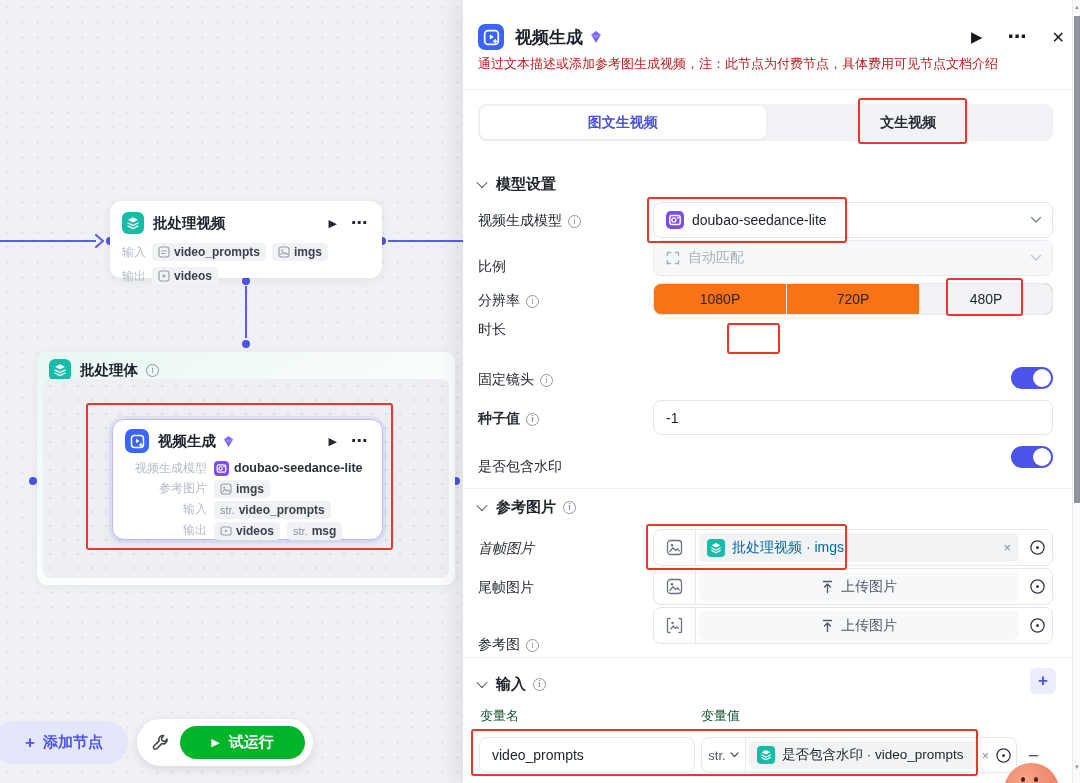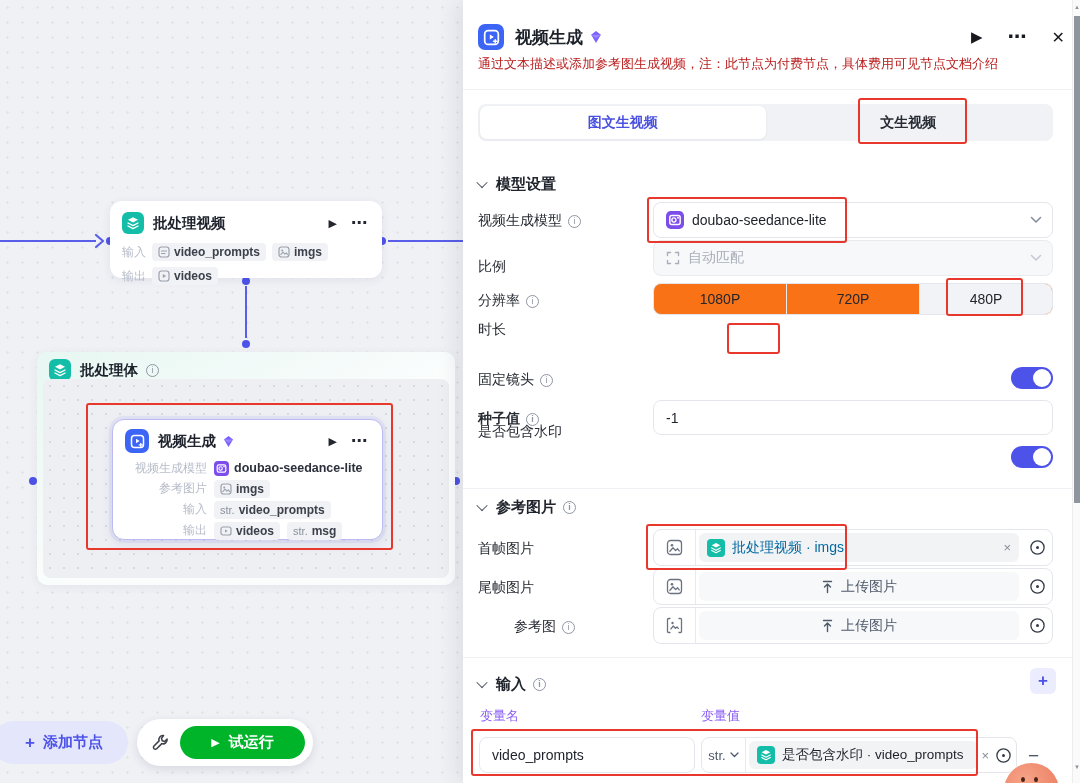--- a/index.html
+++ b/index.html
@@ -117,21 +117,21 @@
   .toggle .knob { position:absolute; right:2px; top:2px; width:18px; height:18px; border-radius:50%; background:#fff; }
   .imgfield { border:1px solid #e5e6eb; border-radius:8px; background:#fff; height:37px; display:flex; align-items:stretch; }
   .img-ic-cell { width:42px; border-right:1px solid #e8e9ee; display:flex; align-items:center; justify-content:center; flex:none; }
   .img-body { flex:1; display:flex; align-items:center; padding:3px; min-width:0; }
   .tagarea { flex:1; background:#f2f3f5; border-radius:6px; height:100%; display:flex; align-items:center; padding:0 8px; gap:7px; min-width:0; }
   .uploadarea { flex:1; background:#f7f8fa; border-radius:6px; height:100%; display:flex; align-items:center; justify-content:center; gap:7px; color:#4e5969; font-size:14px; }
   .tag-ic { width:18px; height:18px; border-radius:4px; background:#14bda8; display:flex; align-items:center; justify-content:center; flex:none; }
   .tag-x { margin-left:auto; color:#868c9a; font-size:13px; flex:none; }
   .eye-cell { width:30px; display:flex; align-items:center; justify-content:center; flex:none; }
   .plusbtn { width:26px; height:26px; border-radius:6px; background:#ebecfd; color:#4d53e8; font-size:17px; font-weight:600; display:flex; align-items:center; justify-content:center; }
-  .col-label { font-size:13px; color:#8b5cf6; }
+  .col-label { font-size:13px; color:#14532d; }
   .txtinput { border:1px solid #e5e6eb; border-radius:8px; height:36px; font-size:14px; color:#1d2129; padding:0 12px; width:100%; outline:none; background:#fff; font-family:inherit; }
   .valgroup { border:1px solid #e5e6eb; border-radius:8px; height:36px; display:flex; align-items:stretch; background:#fff; }
   .str-cell { width:44px; border-right:1px solid #e8e9ee; display:flex; align-items:center; justify-content:center; gap:4px; font-size:13px; color:#4e5969; flex:none; }
   .minus { font-size:19px; color:#4e5969; }
   
   .sbar { position:absolute; left:1072px; top:0; width:8px; height:783px; background:#fafafb; border-left:1px solid #ededef; z-index:110; }
   .sbar-thumb { position:absolute; left:1px; top:16px; width:7px; height:487px; background:#90949c; }
   .sbar-arrow { position:absolute; left:0; width:8px; text-align:center; font-size:6px; color:#8d9199; }
   
   .mascot { position:absolute; left:1004px; top:763px; width:55px; height:55px; border-radius:50%;
@@ -426,36 +426,36 @@
       </div>
 
     <div class="p-abs f-label" style="top:410px;font-weight:bold;">
       <span>种子值</span>
       <span class="info-i">i</span>
     </div>
     <div class="p-abs ctrl" style="top:400px;">
       <input class="txtinput" style="height: 35px;" value="-1">
     </div>
 
-    <div class="p-abs f-label" style="top:423px;">
+    <div class="p-abs f-label" style="top:458px;">
       <span>是否包含水印</span>
     </div>
     <div class="toggle" style="left:548px;top:446px;">
         <div class="knob"></div>
       </div>
 
     <div class="p-abs p-divider" style="top:488px;"></div>
 
     <div class="p-abs sec-header" style="top:497px;">
       <span class="sec-chev"></span>
       <span>参考图片</span>
       <span class="info-i" style="margin-left:7px;">i</span>
     </div>
 
-    <div class="p-abs f-label" style="top:540px;">
+    <div class="p-abs f-label" style="top:540px;font-style:italic;">
       <span>首帧图片</span>
     </div>
     <div class="p-abs ctrl imgfield" style="top:529px;">
       <div class="img-ic-cell">
         <svg width="17" height="17" viewBox="0 0 17 17">
             <rect x="1.5" y="1.5" width="14" height="14" rx="3" fill="none" stroke="#6b7280" stroke-width="1.3"></rect>
             <circle cx="6" cy="6.2" r="1.3" fill="#6b7280"></circle>
             <path d="M3.5 12.8 7 8.8l2.6 2.8 2-1.8 2 2.5" fill="none" stroke="#6b7280" stroke-width="1.3" stroke-linejoin="round"></path>
           </svg>
       </div>
@@ -501,21 +501,21 @@
         </div>
       </div>
       <div class="eye-cell">
         <svg width="17" height="17" viewBox="0 0 17 17">
             <circle cx="8.5" cy="8.5" r="6.6" fill="none" stroke="#343a46" stroke-width="1.3"></circle>
             <circle cx="8.5" cy="8.5" r="1.5" fill="#343a46"></circle>
           </svg>
       </div>
     </div>
 
-    <div class="p-abs f-label" style="top:618px;margin-left:36px;">
+    <div class="p-abs f-label" style="top:636px;">
       <span>参考图</span>
       <span class="info-i">i</span>
     </div>
     <div class="p-abs ctrl imgfield" style="top:607px;">
       <div class="img-ic-cell">
         <svg width="17" height="17" viewBox="0 0 17 17">
             <path d="M4 1.5H2.5A1 1 0 0 0 1.5 2.5v12a1 1 0 0 0 1 1H4M13 1.5h1.5a1 1 0 0 1 1 1v12a1 1 0 0 1-1 1H13" fill="none" stroke="#6b7280" stroke-width="1.3" stroke-linecap="round"></path>
             <circle cx="6.5" cy="6" r="1.2" fill="#6b7280"></circle>
             <path d="M4.5 12.3 7.3 9l2.2 2.4 1.6-1.5 1.5 2" fill="none" stroke="#6b7280" stroke-width="1.3" stroke-linejoin="round"></path>
           </svg>

